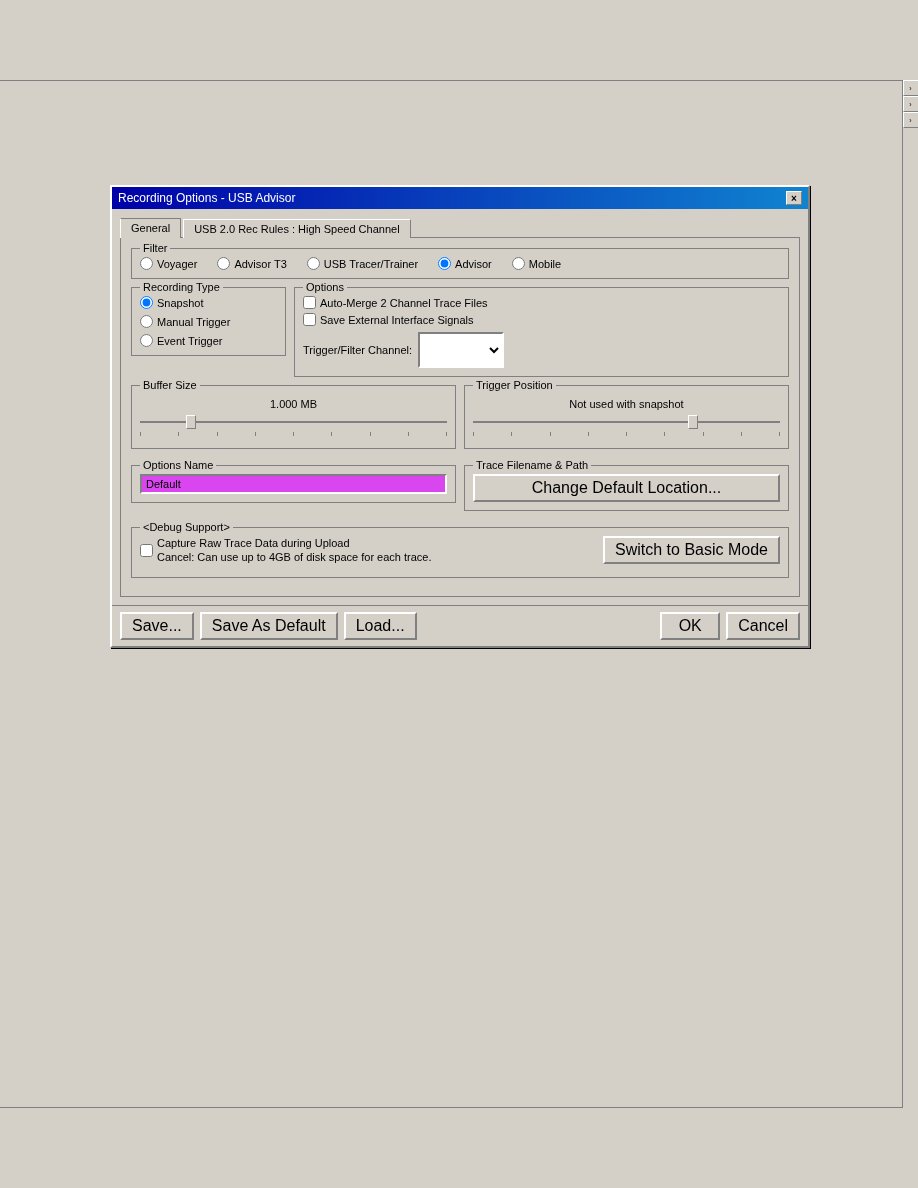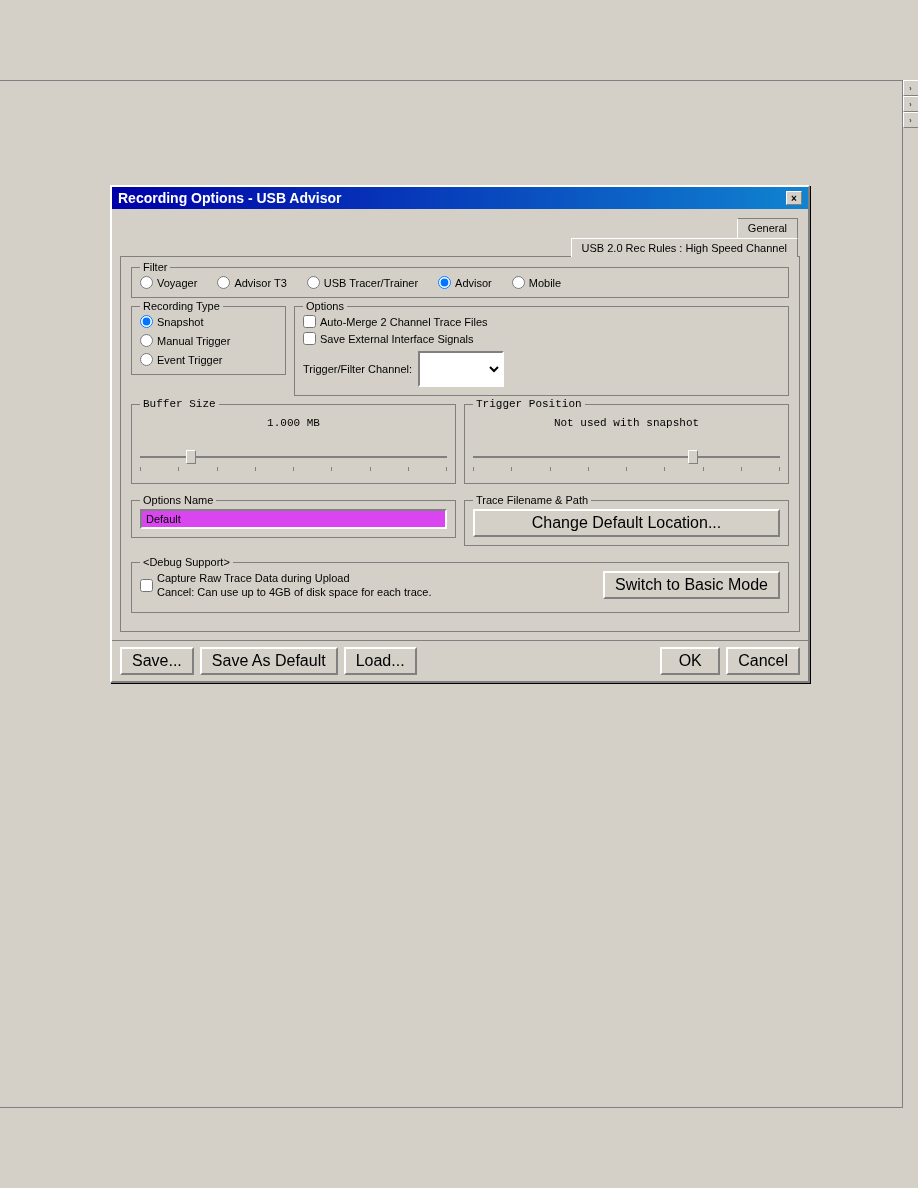--- a/index.html
+++ b/index.html
@@ -57,22 +57,22 @@
       display: flex;
       justify-content: space-between;
       align-items: center;
       height: 22px;
       font-size: 11px;
       font-weight: bold;
     }
 
     .dialog-title-text {
       color: white;
-      font-size: 14px;
-      font-weight: bold;
+      font-size: 12px;
+      font-weight: normal;
     }
 
     .title-close-btn {
       width: 16px;
       height: 14px;
       background: #d4d0c8;
       border: 1px solid;
       border-color: #ffffff #808080 #808080 #ffffff;
       display: flex;
       align-items: center;
@@ -86,21 +86,20 @@
 
     .dialog-body {
       padding: 8px;
     }
 
     
     .tabs {
       display: flex;
       align-items: flex-end;
       margin-bottom: 0;
-      flex-direction: column;
     }
 
     .tab {
       padding: 3px 10px;
       background: #d4d0c8;
       border: 1px solid;
       border-bottom: none;
       border-color: #ffffff #808080 transparent #ffffff;
       margin-right: 2px;
       cursor: pointer;
@@ -211,30 +210,29 @@
       font-size: 11px;
       height: 35px;
       min-width: 80px;
     }
 
     
     .bottom-row {
       display: flex;
       gap: 8px;
       margin-bottom: 8px;
-      font-family: Liberation Mono, monospace;
     }
 
     .slider-container {
       padding: 4px 0;
     }
 
     .slider-label {
       text-align: center;
-      margin-bottom: 20px;
+      margin-bottom: 4px;
       font-size: 11px;
     }
 
     .slider-track {
       position: relative;
       height: 16px;
       display: flex;
       align-items: center;
     }
 

